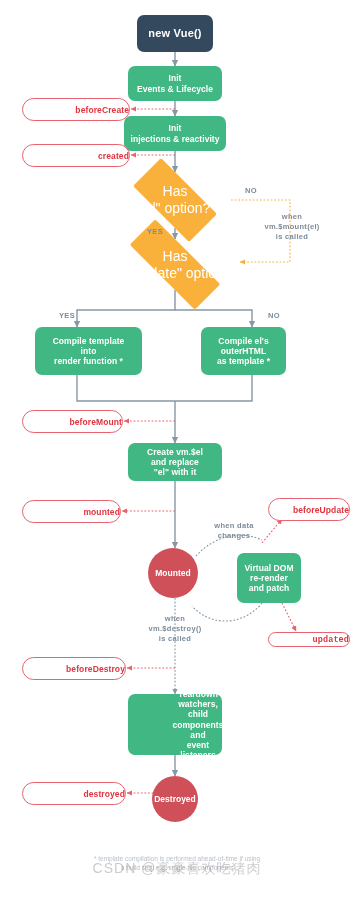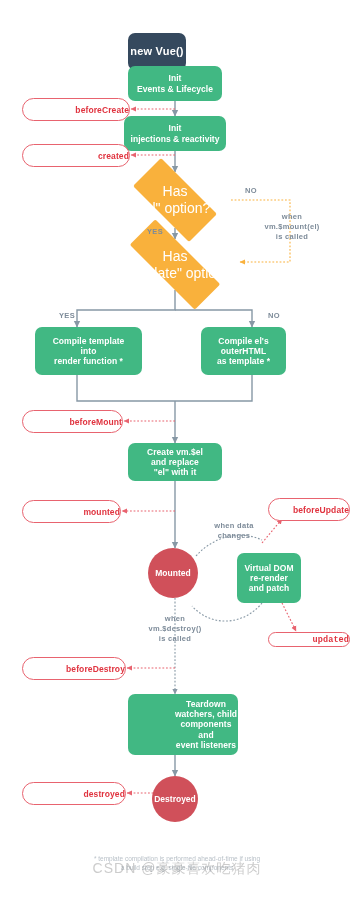--- a/index.html
+++ b/index.html
@@ -181,21 +181,21 @@
 
     <path d="M175,598 L175,694" stroke="#8798a5" stroke-width="1.1" stroke-dasharray="1.8,1.8" fill="none" marker-end="url(#arrow-gray)"></path>
 
     <path d="M175,668 L127,668" stroke="#e8636f" stroke-width="1.1" stroke-dasharray="1.8,1.8" fill="none" marker-end="url(#arrow-red)"></path>
 
     <path d="M175,755 L175,776" stroke="#8798a5" stroke-width="1.4" fill="none" marker-end="url(#arrow-gray)"></path>
 
     <path d="M175,793 L127,793" stroke="#e8636f" stroke-width="1.1" stroke-dasharray="1.8,1.8" fill="none" marker-end="url(#arrow-red)"></path>
   </svg>
 
-  <div class="node node-root" style="left:128px; top:15px; width:58px; height:37px;margin-top:18px;">
+  <div class="node node-root" style="left:137px; top:15px; width:76px; height:37px;">
     <span>new Vue()</span>
   </div>
 
   <div class="node node-green" style="left:128px; top:66px; width:94px; height:35px;">
     <span>Init<br>Events &amp; Lifecycle</span>
   </div>
 
   <div class="node node-green" style="left:124px; top:116px; width:102px; height:35px;">
     <span>Init<br>injections &amp; reactivity</span>
   </div>
@@ -223,21 +223,21 @@
   </div>
 
   <div class="node node-circle" style="left:148px; top:548px; width:50px; height:50px;">
     <span>Mounted</span>
   </div>
 
   <div class="node node-green" style="left:237px; top:553px; width:64px; height:50px;justify-content:center;">
     <span>Virtual DOM<br>re-render<br>and patch</span>
   </div>
 
-  <div class="node node-green" style="left:128px; top:694px; width:110px; height:61px;padding-left:46px;">
+  <div class="node node-green" style="left:128px; top:694px; width:94px; height:61px;padding-left:46px;">
     <span>Teardown<br>watchers, child<br>components and<br>event listeners</span>
   </div>
 
   <div class="node node-circle" style="left:152px; top:776px; width:46px; height:46px;">
     <span>Destroyed</span>
   </div>
 
   <div class="hook" style="left:22px; top:98px; width:108px; height:23px;">
     <span>beforeCreate</span>
   </div>

